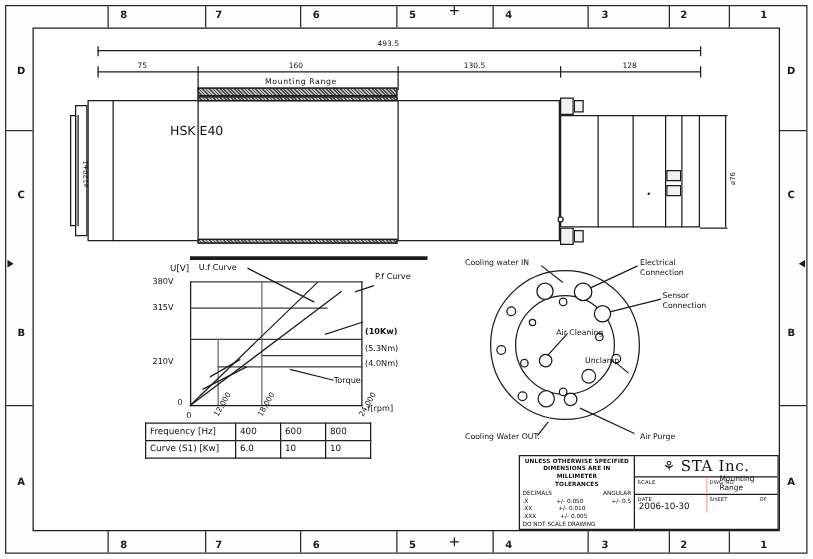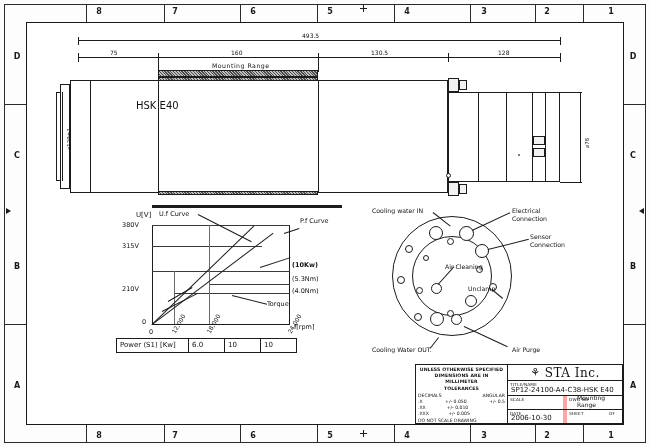--- a/index.html
+++ b/index.html
@@ -227,21 +227,21 @@
   .tb-field-val {
     position: absolute;
     left: 3px; bottom: 1px;
     font-size: 7px;
     color: #111;
     white-space: nowrap;
   }
   .tb-title { height: 15px; }
   .tb-split { height: 14px; display: flex; }
   .tb-half { position: relative; flex: 1; }
-  .tb-half.first { border-right: 4px solid #fca5a5; }
+  .tb-half.first { border-right: 1px solid #fca5a5; }
   .tb-dwgno-val {
     position: absolute;
     left: 10px; bottom: 1px;
     font-size: 6px;
     color: #111;
   }
   .logo-mark {
     display: inline-block;
     font-size: 11px;
     line-height: 1;
@@ -440,21 +440,27 @@
     <div class="chart-note" style="left:180px;top:82px;">(4.0Nm)</div>
     <div class="chart-note" style="left:155px;top:95px;">Torque</div>
     <div class="leader" style="left:120px;top:90px;width:36px;transform:rotate(14deg);"></div>
     <div class="leader" style="left:148px;top:62px;width:32px;transform:rotate(-18deg);"></div>
     <div class="leader" style="left:56px;top:96px;width:28px;transform:rotate(-30deg);"></div>
   </div>
 
   <table id="spec-table">
     <tbody>
       <tr>
-        <td class="rowhead">Power (S1) [Kw]</td>
+        <td class="rowhead">Frequency [Hz]</td>
+        <td class="val">400</td>
+        <td class="val">600</td>
+        <td class="val">800</td>
+      </tr>
+      <tr>
+        <td class="rowhead">Curve (S1) [Kw]</td>
         <td class="val">6.0</td>
         <td class="val">10</td>
         <td class="val">10</td>
       </tr>
     </tbody>
   </table>
 
   <div id="flange-view">
 
     <div class="circ" style="left:20px;top:16px;width:120px;height:120px;"></div>
@@ -536,24 +542,20 @@
       </div>
       <div>DO NOT SCALE DRAWING</div>
     </div>
 
     <div id="title-right">
       <div class="tb-row tb-company">
         <span class="logo-mark">⚘</span>
         <span>STA Inc.</span>
       </div>
 
-      <div class="tb-row tb-title">
-        <span class="tb-field-lbl">TITLE/NAME</span>
-        <span class="tb-field-val">SP12-24100-A4-C38-HSK E40</span>
-      </div>
 
       <div class="tb-row tb-split">
         <div class="tb-half first">
           <span class="tb-field-lbl">SCALE</span>
           <span class="tb-field-val"></span>
         </div>
         <div class="tb-half">
           <span class="tb-field-lbl">DWG NO</span>
           <span class="tb-dwgno-val">Mounting Range</span>
         </div>

